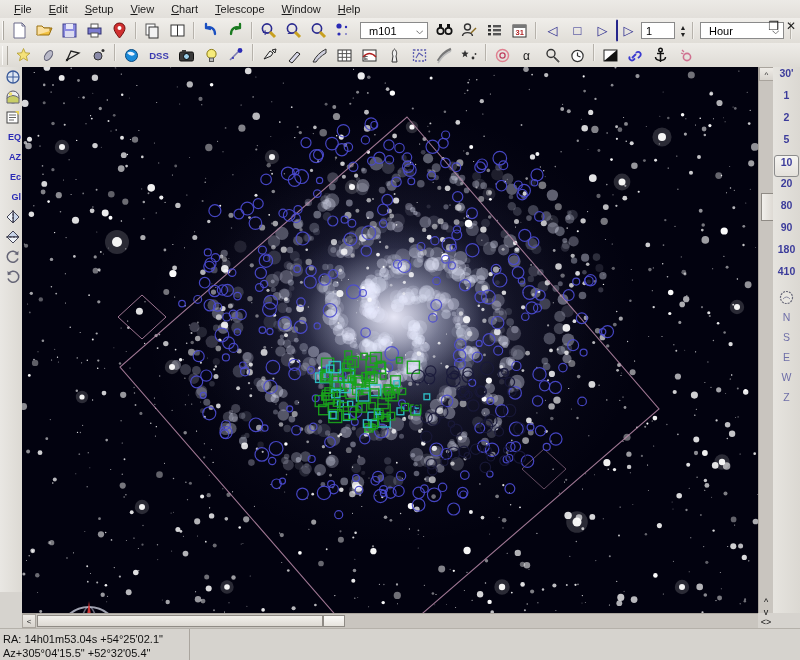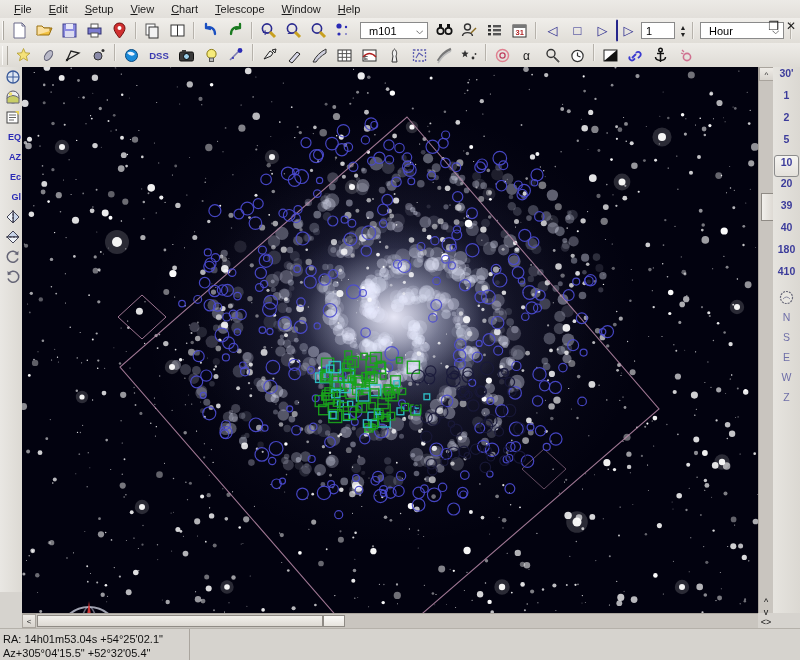--- a/index.html
+++ b/index.html
@@ -2904,24 +2904,24 @@
       <div class="zoom-btn">
         <span>5</span>
       </div>
       <div class="zoom-btn selected">
         <span>10</span>
       </div>
       <div class="zoom-btn">
         <span>20</span>
       </div>
       <div class="zoom-btn">
-        <span>39</span>
+        <span>80</span>
       </div>
       <div class="zoom-btn">
-        <span>40</span>
+        <span>90</span>
       </div>
       <div class="zoom-btn">
         <span>180</span>
       </div>
       <div class="zoom-btn">
         <span>410</span>
       </div>
       <div class="dir-btn">
         <svg width="15" height="15" viewBox="0 0 15 15">
           <circle cx="7.5" cy="7.5" r="6" fill="#e8e6e0" stroke="#6a6a7a" stroke-width="1.2" stroke-dasharray="2 1"></circle>

